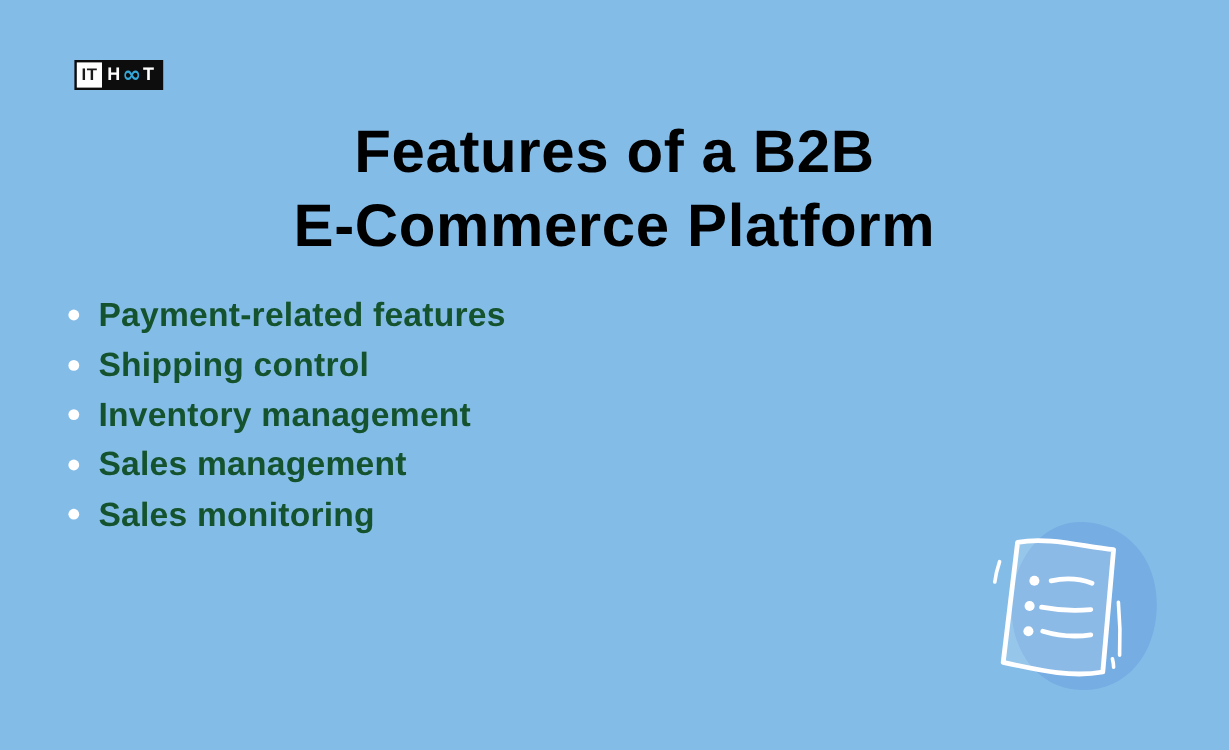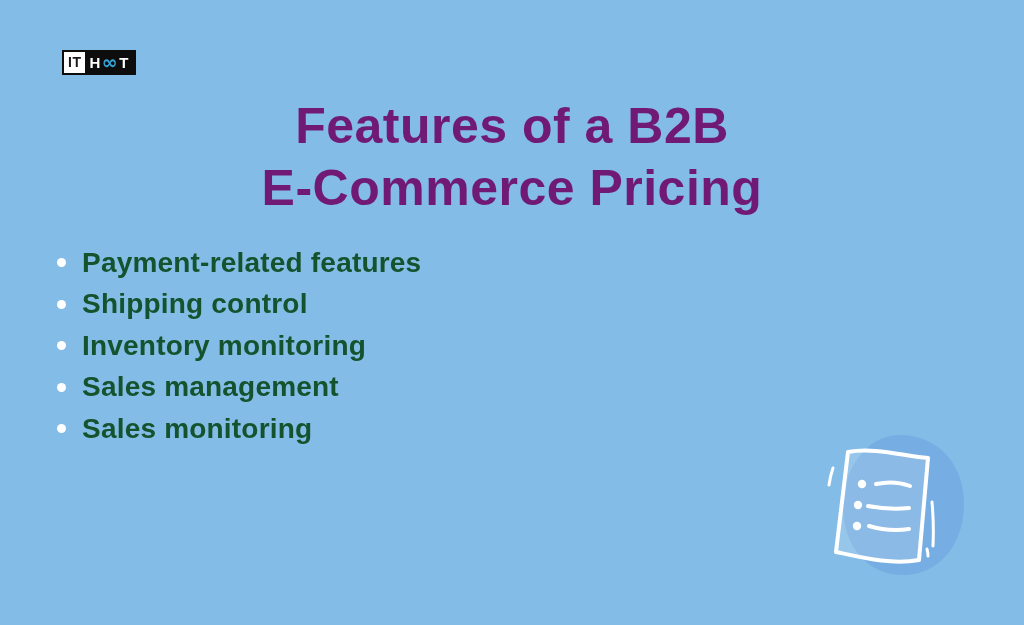--- a/index.html
+++ b/index.html
@@ -53,21 +53,21 @@
   }
 
   
   .title {
     position: absolute;
     left: 0;
     top: 95px;
     width: 1024px;
     margin: 0;
     text-align: center;
-    color: #701a75;
+    color: #000000;
     font-weight: 700;
     font-size: 50px;
     line-height: 62px;
     letter-spacing: 0.5px;
   }
   .title-line { display: block; }
 
   
   .features {
     position: absolute;
@@ -115,35 +115,35 @@
     <span class="logo-it">IT</span>
     <span class="logo-hoot">
       <span>H</span>
       <span class="infinity">∞</span>
       <span>T</span>
     </span>
   </div>
 
   <h1 class="title">
     <span class="title-line">Features of a B2B</span>
-    <span class="title-line">E-Commerce Pricing</span>
+    <span class="title-line">E-Commerce Platform</span>
   </h1>
 
   <ul class="features left">
     <li class="feature">
       <span class="dot"></span>
       <span class="feature-text">Payment-related features</span>
     </li>
     <li class="feature">
       <span class="dot"></span>
       <span class="feature-text">Shipping control</span>
     </li>
     <li class="feature">
       <span class="dot"></span>
-      <span class="feature-text">Inventory monitoring</span>
+      <span class="feature-text">Inventory management</span>
     </li>
     <li class="feature">
       <span class="dot"></span>
       <span class="feature-text">Sales management</span>
     </li>
     <li class="feature">
       <span class="dot"></span>
       <span class="feature-text">Sales monitoring</span>
     </li>
   </ul>

